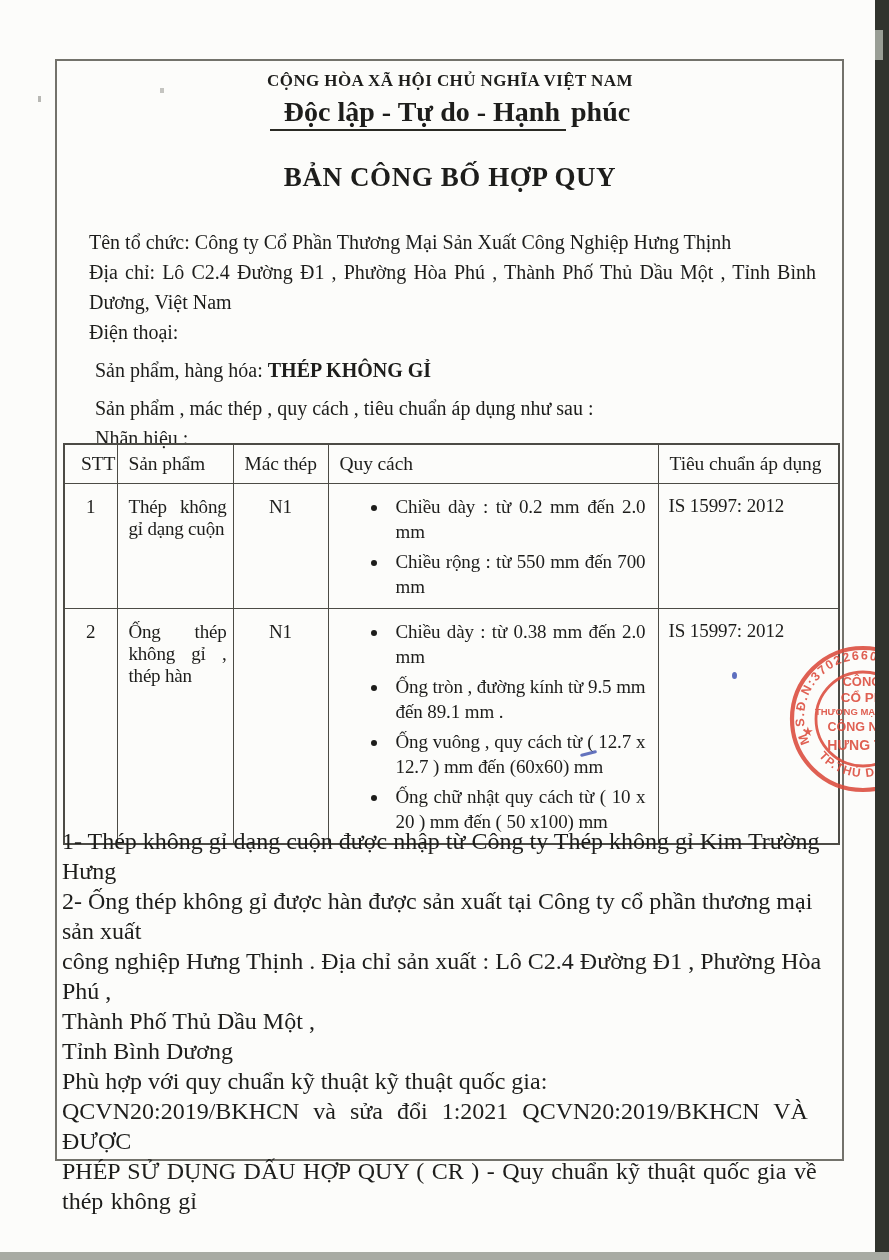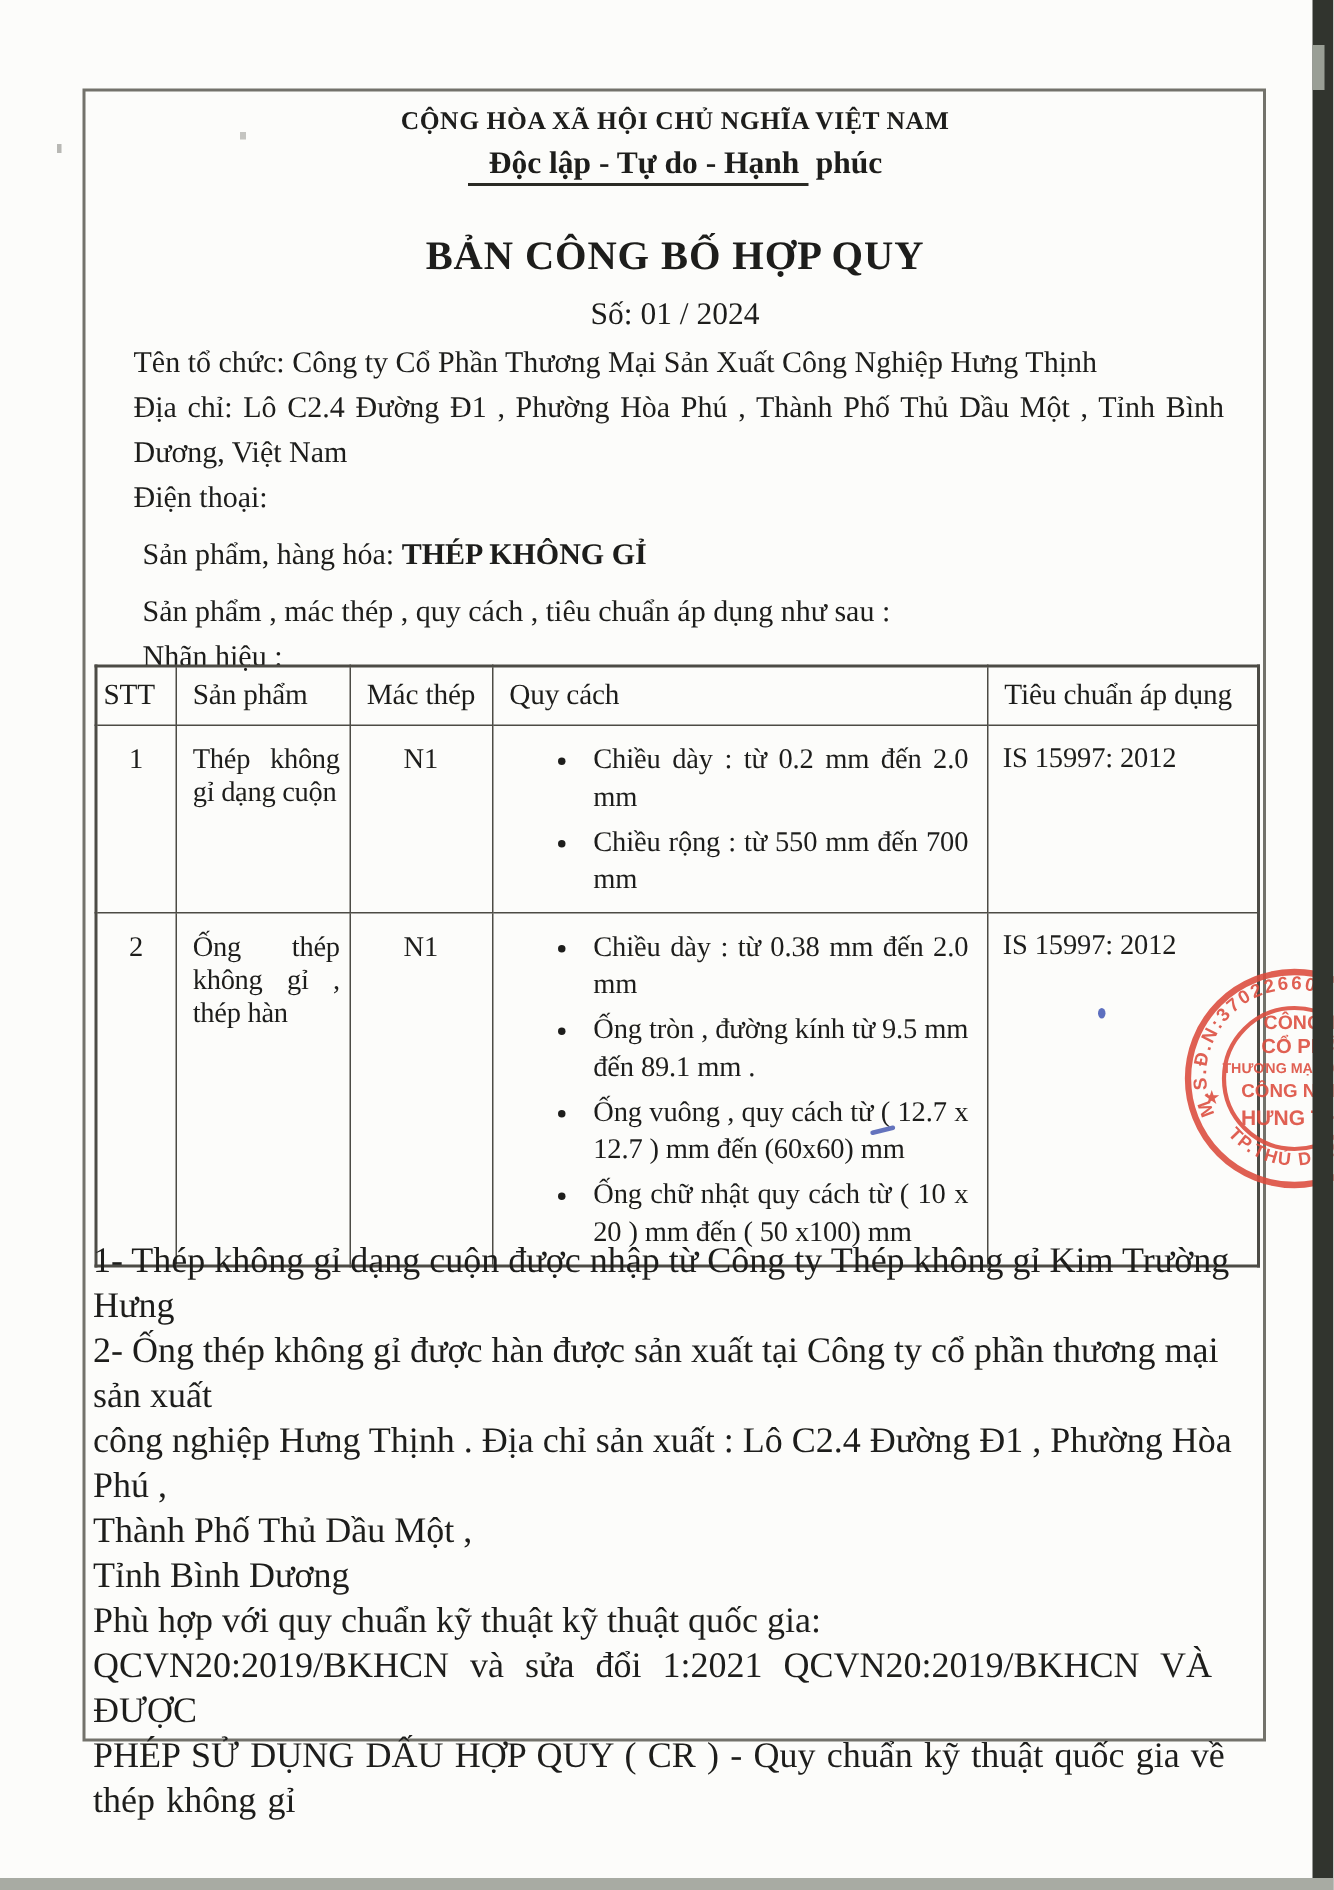--- a/index.html
+++ b/index.html
@@ -9,21 +9,21 @@
     font-family:"Liberation Serif","DejaVu Serif",serif;
     -webkit-font-smoothing:antialiased;
   }
   .frame{
     position:absolute;left:55px;top:59px;width:789px;height:1102px;
     border:2px solid #73726b;box-sizing:border-box;z-index:1;
   }
   
   .hdr{position:absolute;left:55px;top:71px;width:790px;text-align:center;z-index:2;}
   .hdr-country{font-size:17px;font-weight:bold;letter-spacing:.4px;}
-  .hdr-motto{font-size:21px;font-weight:bold;margin-top:5px;}
+  .hdr-motto{font-size:28px;font-weight:bold;margin-top:5px;}
   .motto-main{display:inline-block;border-bottom:2.5px solid #2a2a24;padding:0 6px 1px 14px;}
   .motto-tail{margin-left:5px;}
   .doc-title{font-size:27px;font-weight:bold;letter-spacing:.6px;margin-top:31px;}
   .doc-num{font-size:21px;margin-top:11px;}
   
   .info{position:absolute;left:89px;top:227px;width:727px;font-size:20px;line-height:30px;z-index:2;}
   .info p{margin:0;}
   .info .just{text-align:justify;}
   .info .indent{margin-left:6px;}
   .info .gap{margin-top:8px;}
@@ -34,21 +34,21 @@
     border-collapse:collapse;table-layout:fixed;
     font-size:19px;letter-spacing:-0.1px;
   }
   table.spec th,table.spec td{
     border:1.6px solid #4c4b45;vertical-align:top;
     font-weight:normal;box-sizing:border-box;
   }
   table.spec{border:2px solid #4c4b45;}
   tr.hrow{height:39px;}
   tr.hrow th{vertical-align:middle;text-align:left;padding:2px 4px 2px 11px;font-size:19.5px;}
-  tr.hrow th.c{text-align:left;padding-left:4px;}
+  tr.hrow th.c{text-align:left;padding-left:16px;}
   tr.r1{height:100px;}
   tr.r2{height:229px;}
   td.stt{text-align:center;padding-top:12px;}
   td.prod{padding:12px 6px 4px 11px;text-align:justify;letter-spacing:-0.2px;}
   td.grade{text-align:center;padding-top:12px;}
   td.specs{padding:10px 12px 4px 34px;}
   td.specs ul{margin:0;padding-left:26px;list-style:disc;}
   td.specs li{padding-left:7px;margin-bottom:5px;line-height:25px;text-align:justify;}
   td.std{padding:11px 4px 4px 10px;}
   
@@ -84,21 +84,20 @@
 
 <div class="speck1"></div>
 <div class="speck2"></div>
 
 <header class="hdr">
   <div class="hdr-country">CỘNG HÒA XÃ HỘI CHỦ NGHĨA VIỆT NAM</div>
   <div class="hdr-motto">
     <span class="motto-main">Độc lập - Tự do - Hạnh</span><span class="motto-tail">phúc</span>
   </div>
   <div class="doc-title">BẢN CÔNG BỐ HỢP QUY</div>
-  <div class="doc-num">Số: 01 / 2024</div>
 </header>
 
 <section class="info">
   <p>Tên tổ chức: Công ty Cổ Phần Thương Mại Sản Xuất Công Nghiệp Hưng Thịnh</p>
   <p class="just">Địa chỉ: Lô C2.4 Đường Đ1 , Phường Hòa Phú , Thành Phố Thủ Dầu Một , Tỉnh Bình Dương, Việt Nam</p>
   <p>Điện thoại:</p>
   <p class="indent gap"><span>Sản phẩm, hàng hóa: </span><span class="bold">THÉP KHÔNG GỈ</span></p>
   <p class="indent gap">Sản phẩm , mác thép , quy cách , tiêu chuẩn áp dụng như sau :</p>
   <p class="indent">Nhãn hiệu :</p>
 </section>

